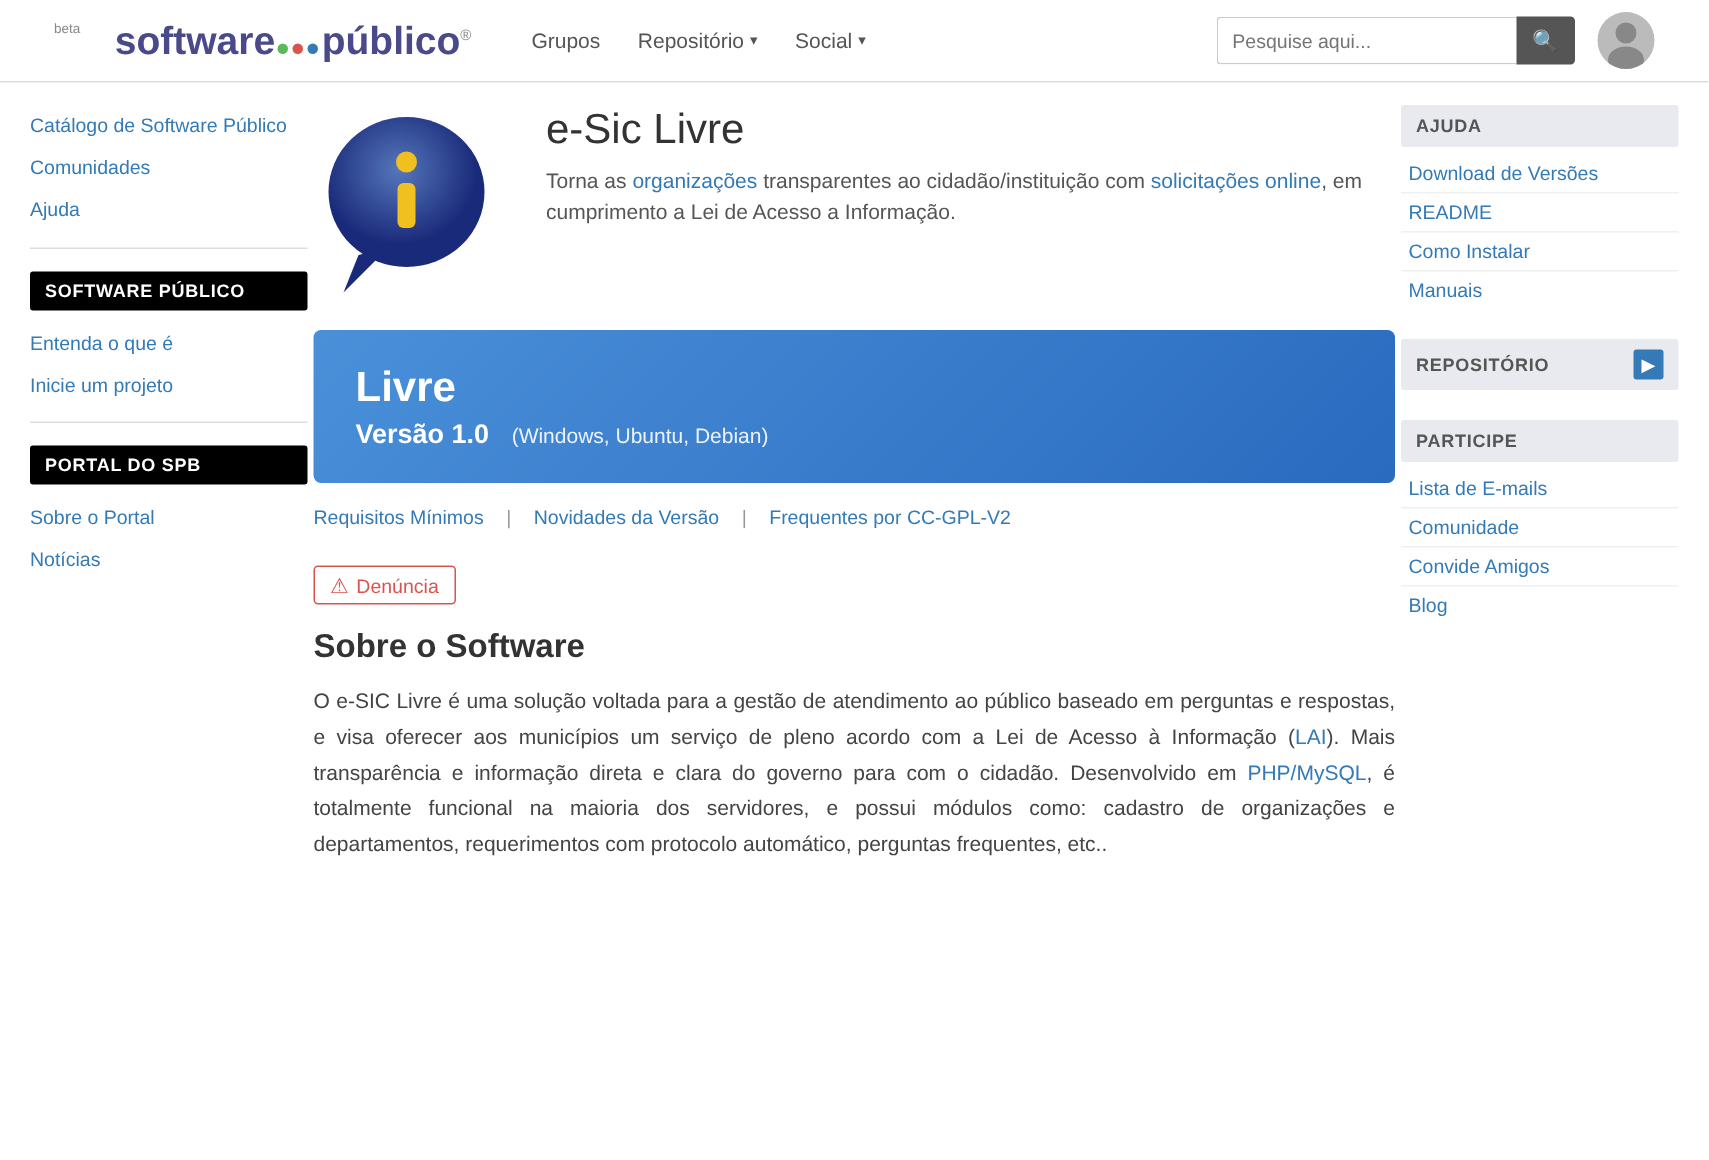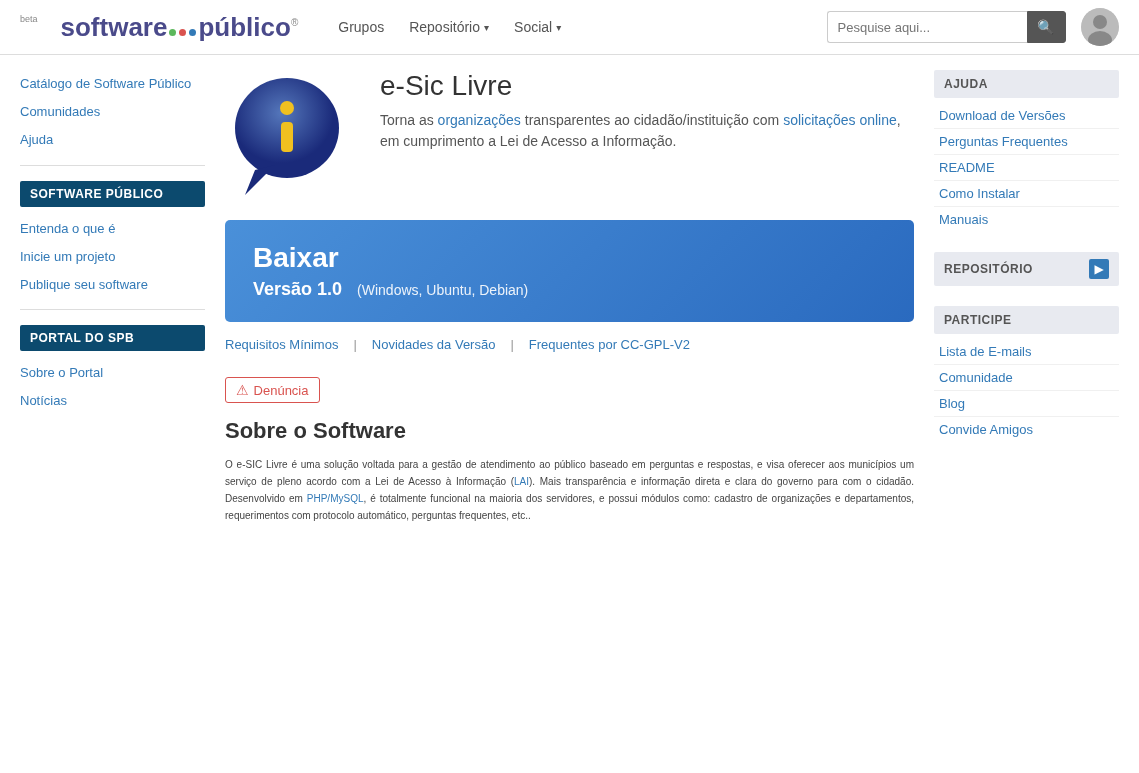--- a/index.html
+++ b/index.html
@@ -2,21 +2,21 @@
 <html><head>
   <meta charset="utf-8">
   <style>
     * { box-sizing: border-box; margin: 0; padding: 0; }
     body { font-family: Arial, sans-serif; font-size: 14px; color: #333; background: #fff; }
 
     
     .header {
       display: flex;
       align-items: center;
-      padding: 8px 20px;
+      padding: 8px 36px;
       border-bottom: 1px solid #ddd;
       background: #fff;
       height: 55px;
       justify-content: flex-end;
     }
     .logo-area {
       display: flex;
       align-items: center;
       flex: 0 0 auto;
       margin-right: 30px;
@@ -105,21 +105,21 @@
       overflow: hidden;
     }
     .user-avatar svg { width: 38px; height: 38px; }
 
     
     .main-container {
       display: flex;
       max-width: 1139px;
       margin: 0 auto;
       padding: 15px 20px;
-      gap: 20px;
+      gap: 4px;
     }
 
     
     .sidebar {
       flex: 0 0 185px;
       min-width: 185px;
     }
     .sidebar-section {
       margin-bottom: 15px;
       border-bottom: 1px solid #ddd;
@@ -128,21 +128,21 @@
     .sidebar-section:last-child { border-bottom: none; }
     .sidebar-link {
       display: block;
       color: #337ab7;
       text-decoration: none;
       padding: 5px 0;
       font-size: 13px;
       line-height: 1.4;
     }
     .sidebar-header {
-      background: #0c4a6e;
+      background: #000000;
       color: #fff;
       padding: 6px 10px;
       font-size: 12px;
       font-weight: bold;
       letter-spacing: 0.5px;
       margin-bottom: 8px;
       border-radius: 2px;
     }
 
     
@@ -224,21 +224,21 @@
     .denuncia-icon { color: #d9534f; font-size: 14px; }
 
     
     .sobre-title {
       font-size: 22px;
       font-weight: bold;
       color: #333;
       margin-bottom: 12px;
     }
     .sobre-text {
-      font-size: 10px;
+      font-size: 14px;
       color: #444;
       line-height: 1.7;
       text-align: justify;
     }
     .sobre-text a { color: #337ab7; }
 
     
     .right-sidebar {
       flex: 0 0 185px;
       min-width: 185px;
@@ -327,21 +327,20 @@
     <div class="sidebar-section">
       <a class="sidebar-link">Catálogo de Software Público</a>
       <a class="sidebar-link">Comunidades</a>
       <a class="sidebar-link">Ajuda</a>
     </div>
 
     <div class="sidebar-section">
       <div class="sidebar-header">SOFTWARE PÚBLICO</div>
       <a class="sidebar-link">Entenda o que é</a>
       <a class="sidebar-link">Inicie um projeto</a>
-      <a class="sidebar-link">Publique seu software</a>
     </div>
 
     <div class="sidebar-section">
       <div class="sidebar-header">PORTAL DO SPB</div>
       <a class="sidebar-link">Sobre o Portal</a>
       <a class="sidebar-link">Notícias</a>
     </div>
   </aside>
 
   <main class="content-area">
@@ -367,21 +366,21 @@
       <div class="software-info">
         <h1 class="software-title">e-Sic Livre</h1>
         <p class="software-desc">
           Torna as <a>organizações</a> transparentes ao cidadão/instituição com <a>solicitações online</a>, em cumprimento a Lei de Acesso a Informação.
         </p>
       </div>
     </div>
 
     
     <div class="download-box">
-      <div class="download-title">Baixar</div>
+      <div class="download-title">Livre</div>
       <div class="download-version">
         <span class="version-num">Versão 1.0</span>
         <span class="version-info">(Windows, Ubuntu, Debian)</span>
       </div>
     </div>
 
     
     <div class="download-links">
       <a>Requisitos Mínimos</a>
       <span class="separator">|</span>
@@ -403,37 +402,36 @@
     </p>
   </main>
 
   <aside class="right-sidebar">
 
     <div class="right-section">
       <div class="right-section-header">
         <span>AJUDA</span>
       </div>
       <a class="right-link">Download de Versões</a>
-      <a class="right-link">Perguntas Frequentes</a>
       <a class="right-link">README</a>
       <a class="right-link">Como Instalar</a>
       <a class="right-link">Manuais</a>
     </div>
 
     <div class="right-section">
       <div class="right-section-header">
         <span>REPOSITÓRIO</span>
         <button class="arrow-btn">▶</button>
       </div>
     </div>
 
     <div class="right-section">
       <div class="right-section-header">
         <span>PARTICIPE</span>
       </div>
       <a class="right-link">Lista de E-mails</a>
       <a class="right-link">Comunidade</a>
+      <a class="right-link">Convide Amigos</a>
       <a class="right-link">Blog</a>
-      <a class="right-link">Convide Amigos</a>
     </div>
   </aside>
 
 </div>
 
 </body></html>

